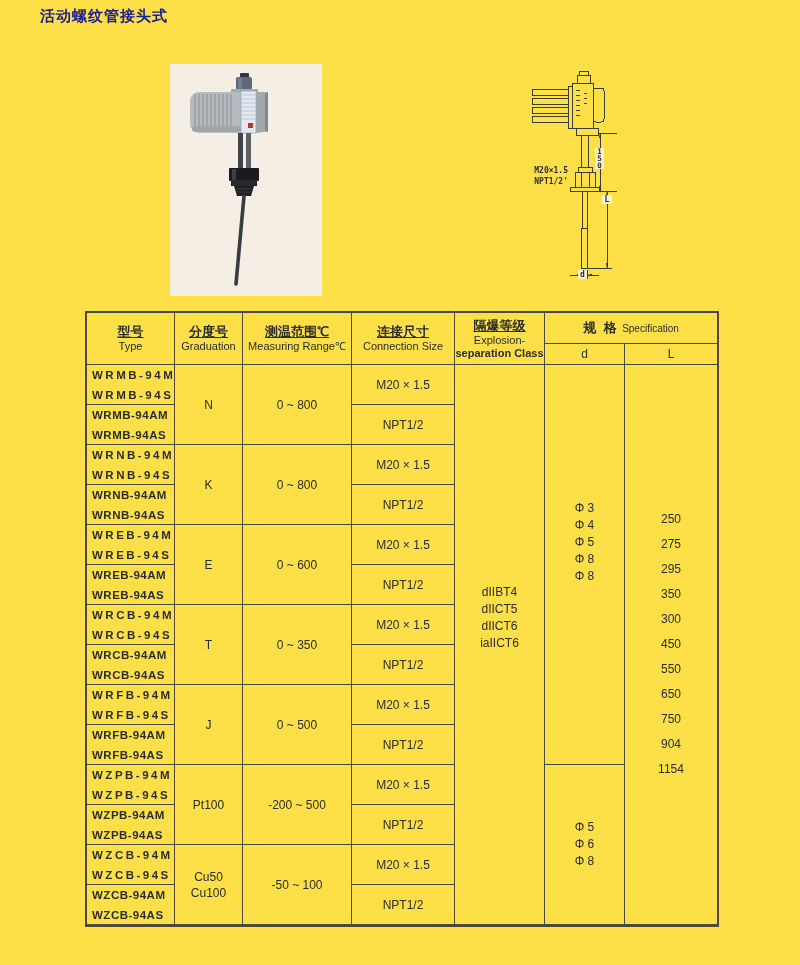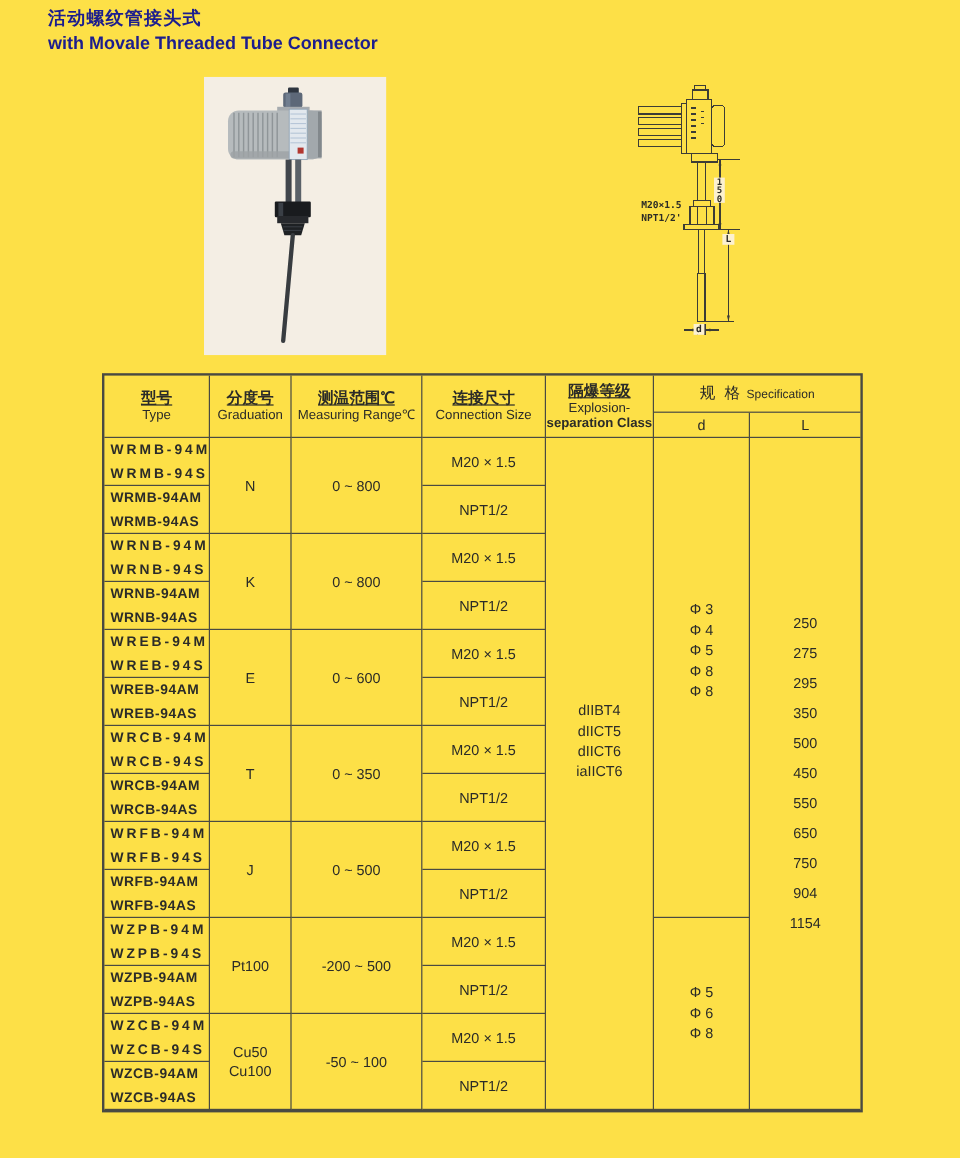--- a/index.html
+++ b/index.html
@@ -24,42 +24,41 @@
   th,td{border-right:1px solid #4a4a42;border-bottom:1px solid #4a4a42;
         padding:0;margin:0;text-align:center;vertical-align:middle;
         font-size:12px;font-weight:normal;overflow:hidden;}
   .noR{border-right:none;}
   .noB{border-bottom:none;}
   thead tr.h1 th{height:30px;}
   thead tr.h2 th{height:20px;}
   .hdr-zh{display:block;font-weight:bold;font-size:13px;line-height:16px;text-decoration:underline;}
   .hdr-en{display:block;font-size:11px;line-height:13px;}
   .hdr-en2{display:block;font-size:11px;line-height:13px;font-weight:bold;}
-  .hdr-inline-zh{font-weight:normal;font-size:13px;letter-spacing:2px;}
+  .hdr-inline-zh{font-weight:bold;font-size:13px;letter-spacing:2px;}
   .hdr-inline-en{font-size:10px;}
   tbody tr{height:20px;}
   td.model{font-weight:bold;font-size:11.5px;text-align:left;padding-left:5px;
         white-space:nowrap;}
   td.ls3{letter-spacing:2.5px;}
   td.ls1{letter-spacing:0.5px;}
   td.grad div{line-height:16px;}
   td.expl{padding-bottom:54px;}
   td.expl div{line-height:17px;}
   td.dcol div{line-height:17px;}
   td.dup{padding-bottom:44px;}
   td.lcol div{line-height:25px;}
 </style>
 </head>
 <body>
 
 <div class="page">
 
   <div class="title-block">
     <div class="title-zh">活动螺纹管接头式</div>
-    <div class="title-en">with Movale Threaded Tube Connector</div>
   </div>
 
   <svg class="photo-svg" width="152" height="232" viewBox="0 0 152 232">
     <rect x="0" y="0" width="152" height="232" fill="#f4eee4"></rect>
     <g>
       <rect x="70" y="9" width="9" height="6" rx="1" fill="#2f3640"></rect>
       <rect x="66" y="13" width="16" height="13" rx="2" fill="#5d6878"></rect>
       <rect x="68" y="14" width="4" height="11" fill="#7b8798" opacity="0.7"></rect>
       <rect x="61" y="25" width="27" height="7" fill="#a6abaf"></rect>
       <rect x="20" y="28" width="78" height="41" rx="9" fill="#b6bbbd"></rect>
@@ -210,21 +209,21 @@
             <div>Φ 4</div>
             <div>Φ 5</div>
             <div>Φ 8</div>
             <div>Φ 8</div>
           </td>
           <td rowspan="28" class="lcol noR">
             <div>250</div>
             <div>275</div>
             <div>295</div>
             <div>350</div>
-            <div>500</div>
+            <div>300</div>
             <div>450</div>
             <div>550</div>
             <div>650</div>
             <div>750</div>
             <div>904</div>
             <div>1154</div>
           </td>
         </tr>
         <tr>
           <td class="model ls3">WRMB-94S</td>

